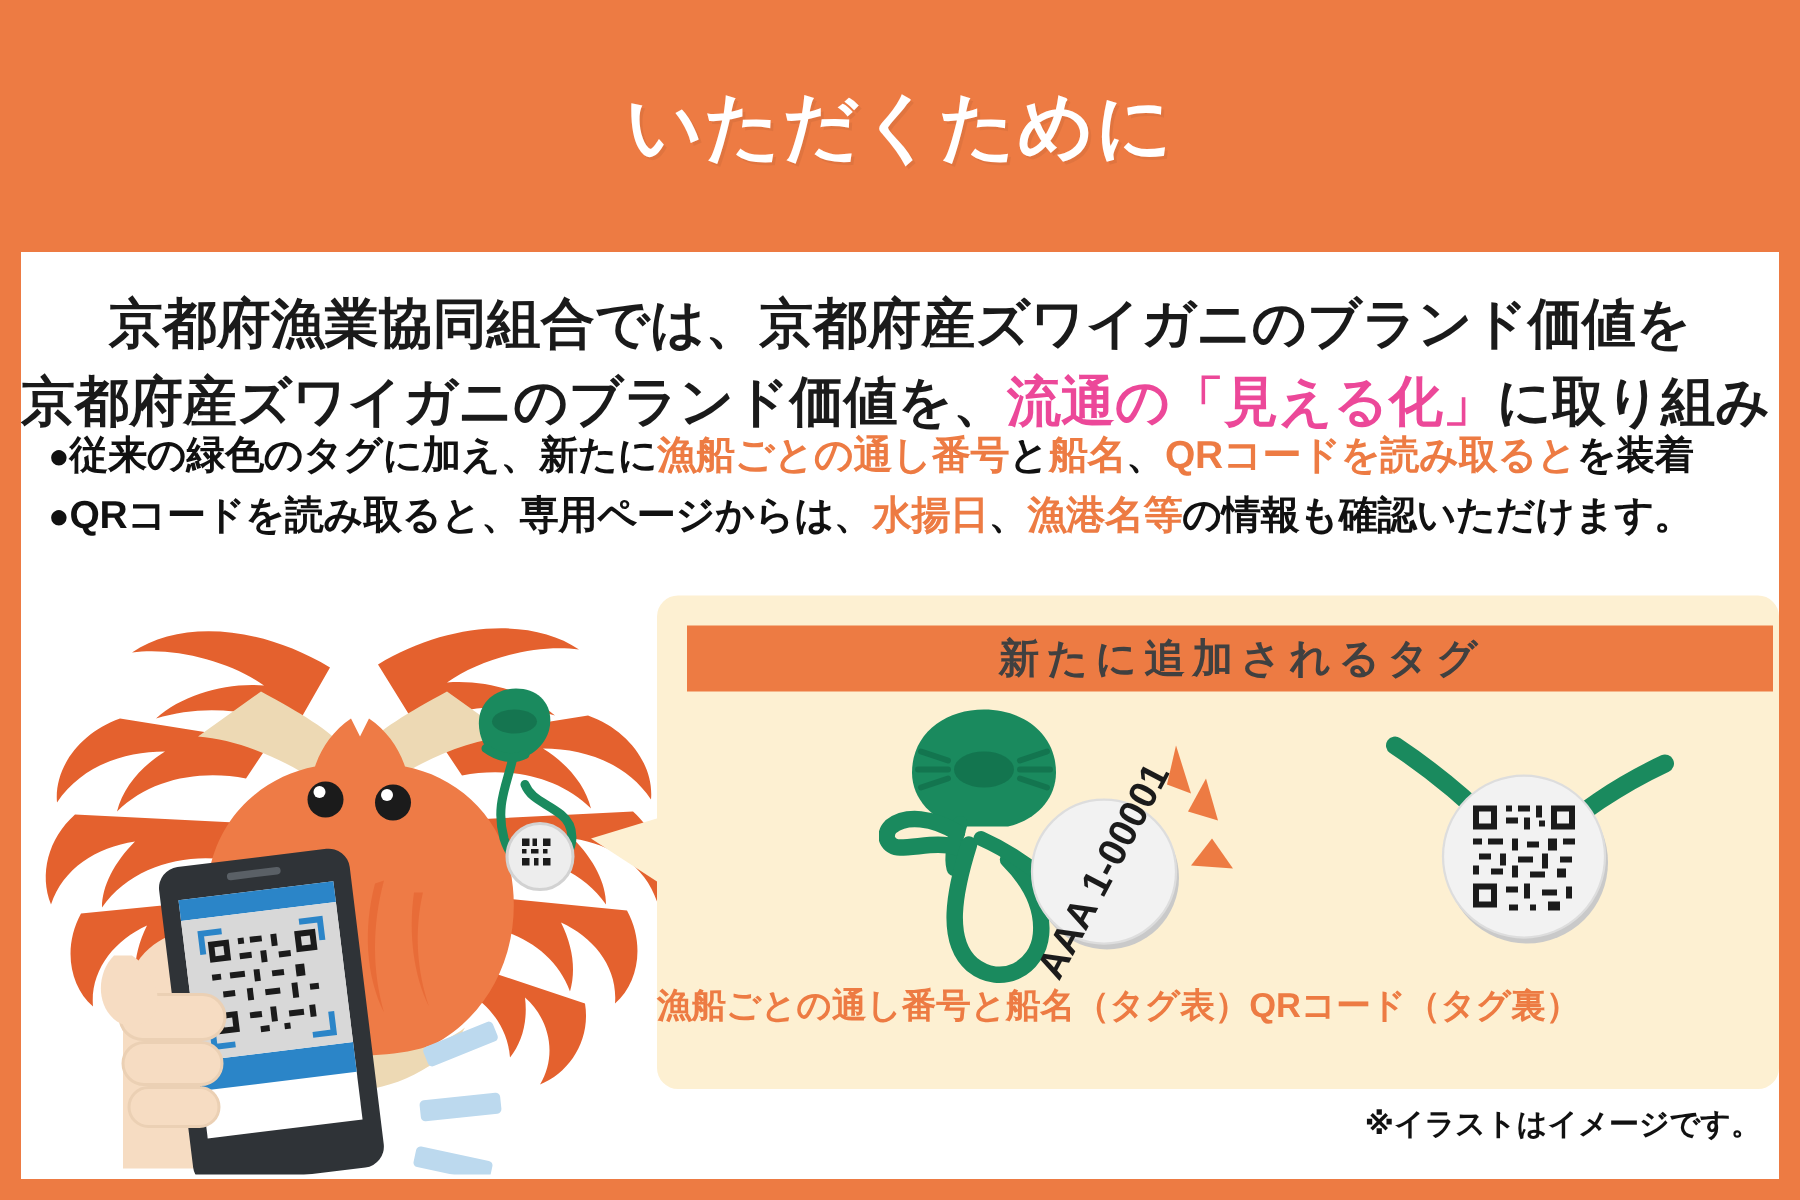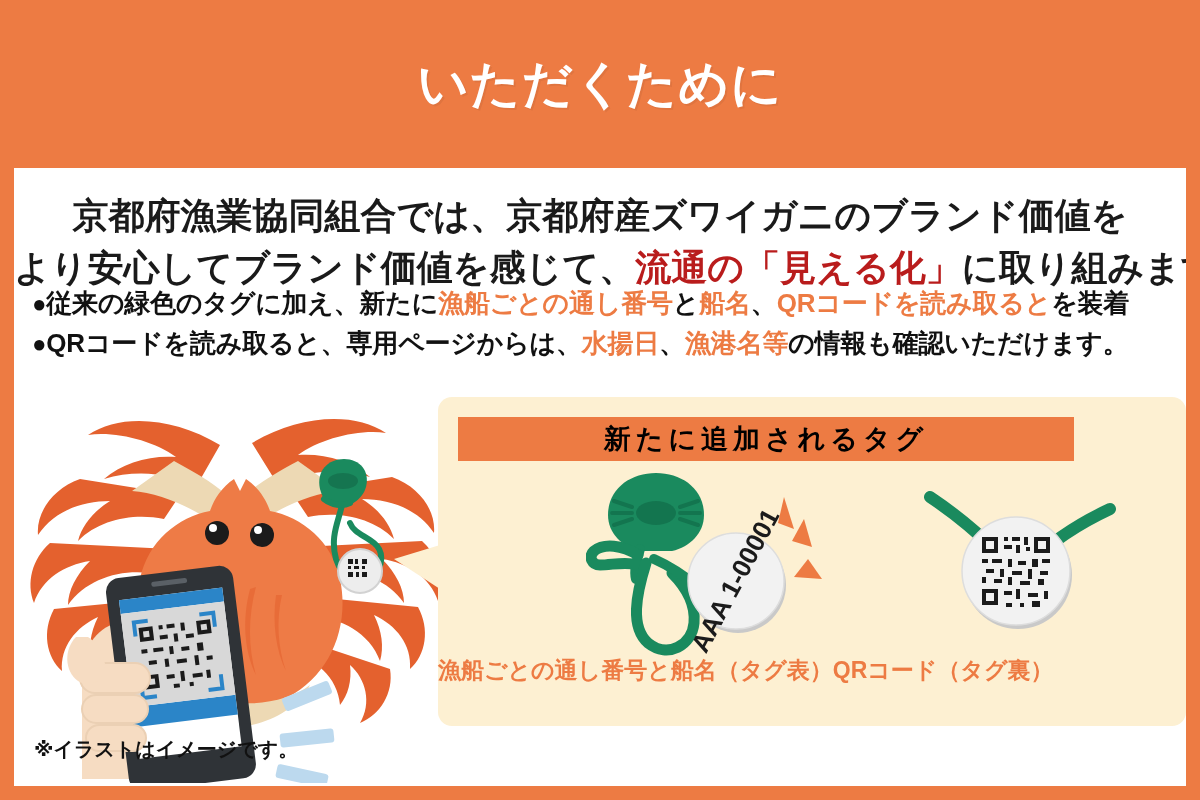--- a/index.html
+++ b/index.html
@@ -29,21 +29,21 @@
     width:1172px;height:618px;background:#ffffff;
     overflow:hidden;
   }
 
   
   .intro{
     position:absolute;left:0;top:22px;width:1172px;
     text-align:center;color:#1a1a1a;
     font-size:36px;line-height:1.45;font-weight:bold;white-space:nowrap;
   }
-  .intro .em{color:#b91c1c;}
+  .intro .em{color:#ec4899;}
 
   
   .bullets{position:absolute;left:18px;top:116px;width:1150px;}
   .bullet{
     font-size:26px;line-height:1.52;color:#111111;font-weight:bold;
     white-space:nowrap;letter-spacing:-0.2px;
   }
   .bullet .em{color:#ED7B43;}
   .bullet .dot{font-size:24px;}
 
@@ -56,63 +56,63 @@
     position:absolute;left:424px;top:229px;width:748px;height:329px;
     background:#FDF0D2;border-radius:14px;
   }
   .panel-pointer{
     position:absolute;left:-44px;top:148px;width:0;height:0;
     border-top:14px solid transparent;
     border-bottom:30px solid transparent;
     border-right:46px solid #FDF0D2;
   }
   .panel-title{
-    position:absolute;left:20px;top:20px;width:616px;height:44px;
-    background:#ED7B43;color:#000000;font-weight:bold;
+    position:absolute;left:20px;top:20px;width:708px;height:44px;
+    background:#ED7B43;color:#404040;font-weight:bold;
     font-size:27px;letter-spacing:5px;
-    display:flex;align-items:center;justify-content:center;
+    display:flex;align-items:center;justify-content:center;padding-left:16px;
   }
   .tags-row{
     position:absolute;left:0;top:70px;width:748px;height:190px;
   }
   .tag-fig{position:absolute;}
   .tag-fig.front{left:148px;top:0;}
   .tag-fig.back{left:482px;top:22px;}
   .captions{
     position:absolute;left:0;top:258px;width:624px;
     display:flex;
   }
   .caption{
     color:#ED7B43;font-weight:bold;font-size:23px;white-space:nowrap;
   }
   .caption.front{width:470px;text-align:center;}
   .caption.back{width:278px;}
 
   .note{
     position:absolute;left:0;top:568px;width:1160px;
-    text-align:left;color:#111111;font-size:20px;font-weight:bold;padding-left:20px;
+    text-align:right;color:#111111;font-size:20px;font-weight:bold;
   }
 </style>
 </head>
 <body>
 
 <div class="poster">
 
   <div class="header">
     <div class="header-line">いただくために</div>
   </div>
 
   <div class="card">
 
     <div class="intro">
       <div>
         <span>京都府漁業協同組合では、京都府産ズワイガニのブランド価値を</span>
       </div>
       <div>
-        <span>より安心してブランド価値を感じて、</span><span class="em">流通の「見える化」</span><span>に取り組みます。</span>
+        <span>京都府産ズワイガニのブランド価値を、</span><span class="em">流通の「見える化」</span><span>に取り組みます。</span>
       </div>
     </div>
 
     <div class="bullets">
       <div class="bullet">
         <span class="dot">●</span><span>従来の緑色のタグに加え、新たに</span><span class="em">漁船ごとの通し番号</span><span>と</span><span class="em">船名</span><span>、</span><span class="em">QRコードを読み取ると</span><span>を装着</span>
       </div>
       <div class="bullet">
         <span class="dot">●</span><span>QRコードを読み取ると、専用ページからは、</span><span class="em">水揚日</span><span>、</span><span class="em">漁港名等</span><span>の情報も確認いただけます。</span>
       </div>

